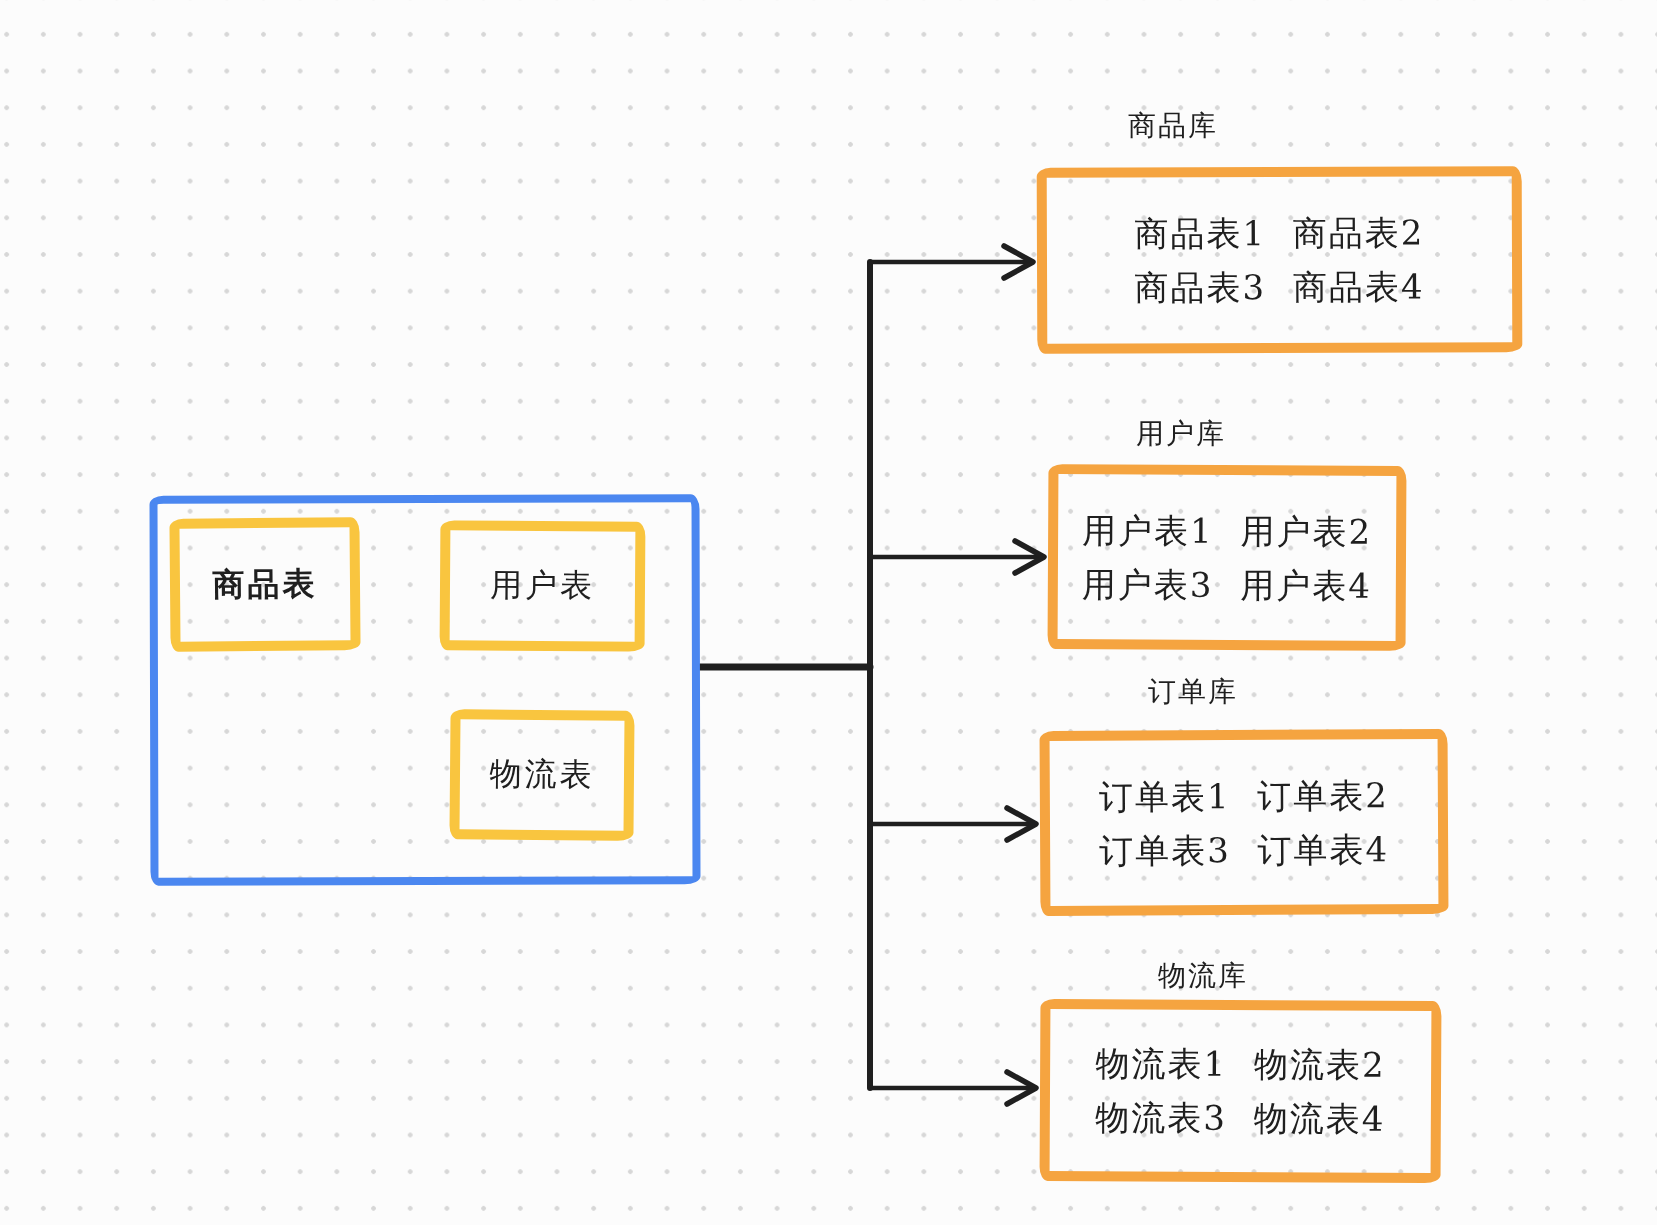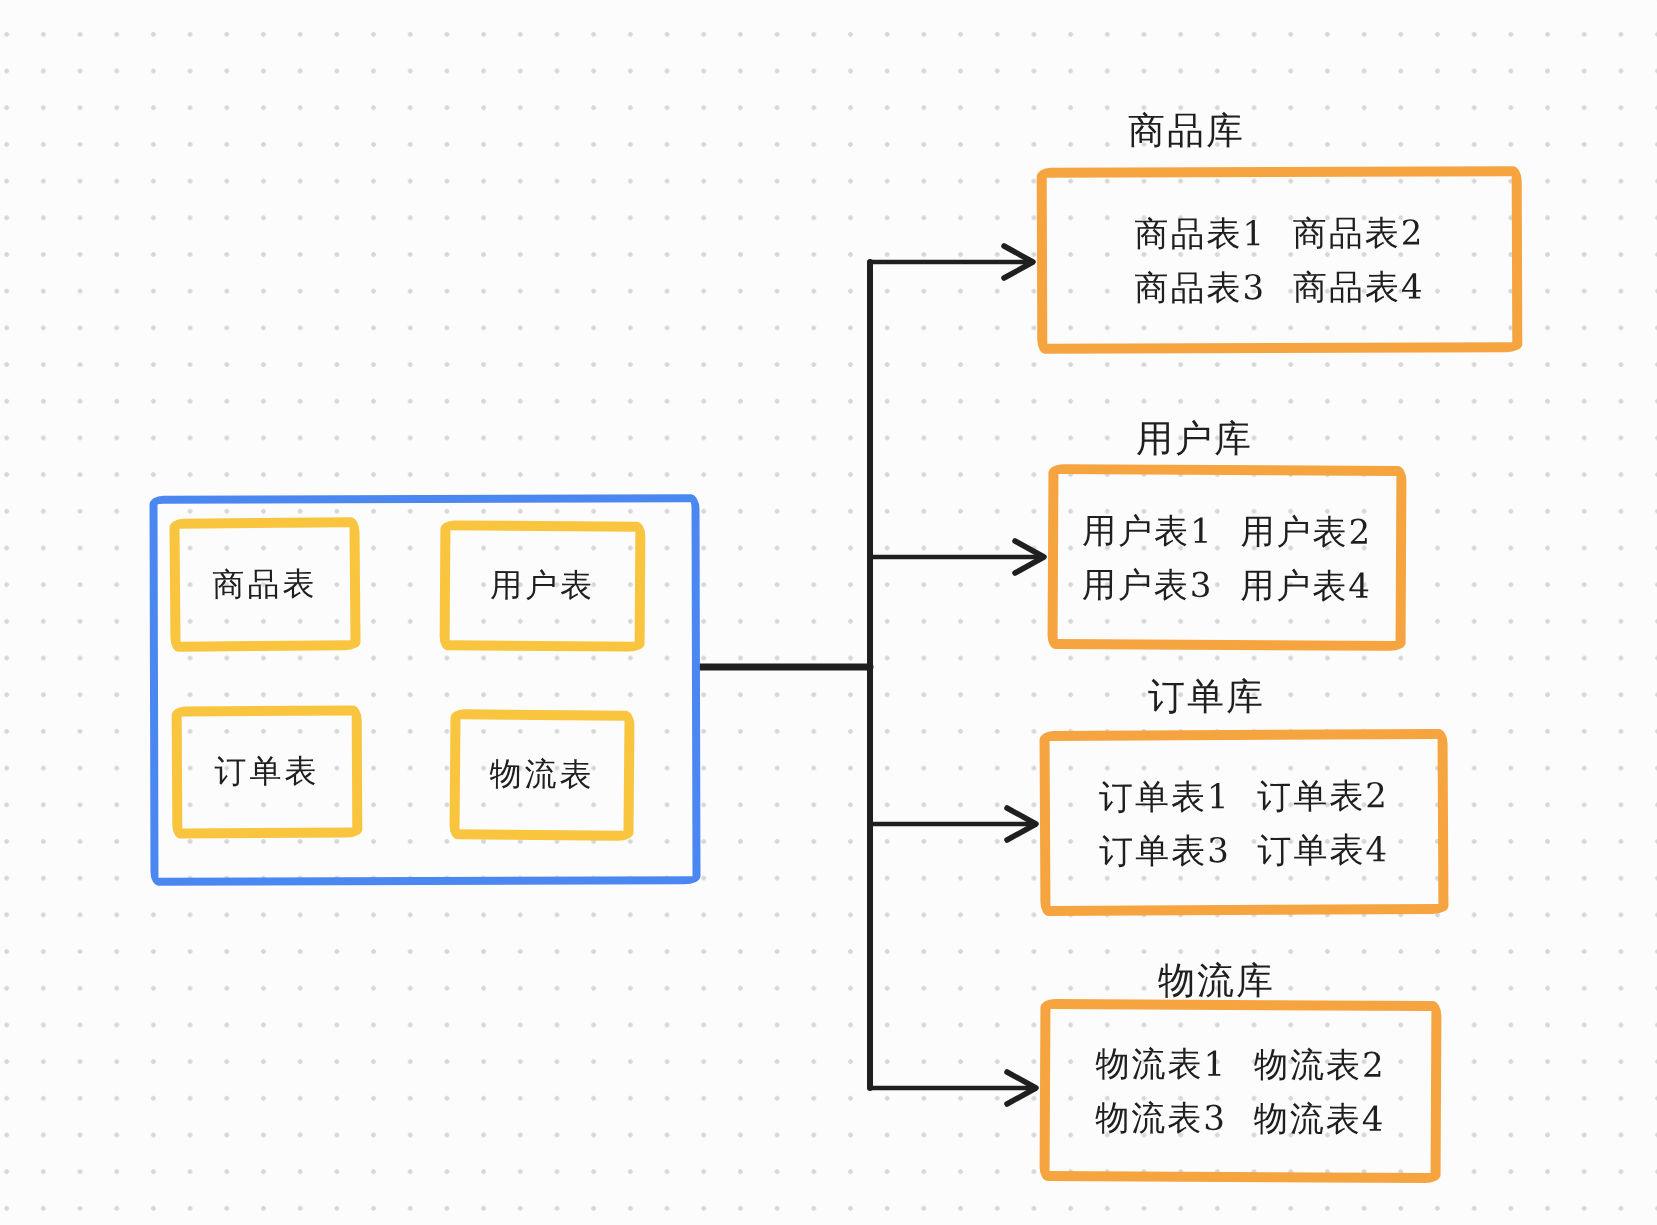--- a/index.html
+++ b/index.html
@@ -45,39 +45,39 @@
     border: 10px solid #f9c53f;
     display: flex;
     align-items: center;
     justify-content: center;
   }
   .table-label {
     font-size: 32px;
     letter-spacing: 3px;
     white-space: nowrap;
   }
-  .table-label.bold { font-weight: normal; }
+  .table-label.bold { font-weight: bold; }
   .orange-box {
     border: 10px solid #f5a440;
     display: flex;
     flex-direction: column;
     align-items: center;
     justify-content: center;
     gap: 20px;
   }
   .db-line {
     font-size: 34px;
     letter-spacing: 2px;
     word-spacing: 14px;
     line-height: 1;
     white-space: nowrap;
   }
   .db-title {
     position: absolute;
-    font-size: 37px;
+    font-size: 28px;
     letter-spacing: 2px;
     line-height: 1;
     white-space: nowrap;
     z-index: 2;
   }
   .r-n05 { transform: rotate(-0.5deg); }
   .r-p04 { transform: rotate(0.4deg); }
   .r-n03 { transform: rotate(-0.3deg); }
   .r-p05 { transform: rotate(0.5deg); }
   .r-n02 { transform: rotate(-0.2deg); }
@@ -114,23 +114,20 @@
   <div class="box sketch blue-box" style="left:150px; top:495px; width:550px; height:390px;"></div>
 
   <div class="box sketch yellow-box r-n05" style="left:170px; top:518px; width:190px; height:133px;">
     <span class="table-label bold">商品表</span>
   </div>
 
   <div class="box sketch yellow-box r-p04" style="left:440px; top:521px; width:205px; height:130px;">
     <span class="table-label">用户表</span>
   </div>
 
-  <div class="box sketch yellow-box r-n03" style="left:172px; top:706px; width:190px; height:132px;">
-    <span class="table-label">订单表</span>
-  </div>
 
   <div class="box sketch yellow-box r-p05" style="left:450px; top:710px; width:184px; height:130px;">
     <span class="table-label">物流表</span>
   </div>
 
   <div class="db-title" style="left:1128px; top:112px;">商品库</div>
   <div class="box sketch orange-box r-n02" style="left:1037px; top:167px; width:485px; height:186px;">
     <div class="db-line">商品表1 商品表2</div>
     <div class="db-line">商品表3 商品表4</div>
   </div>

